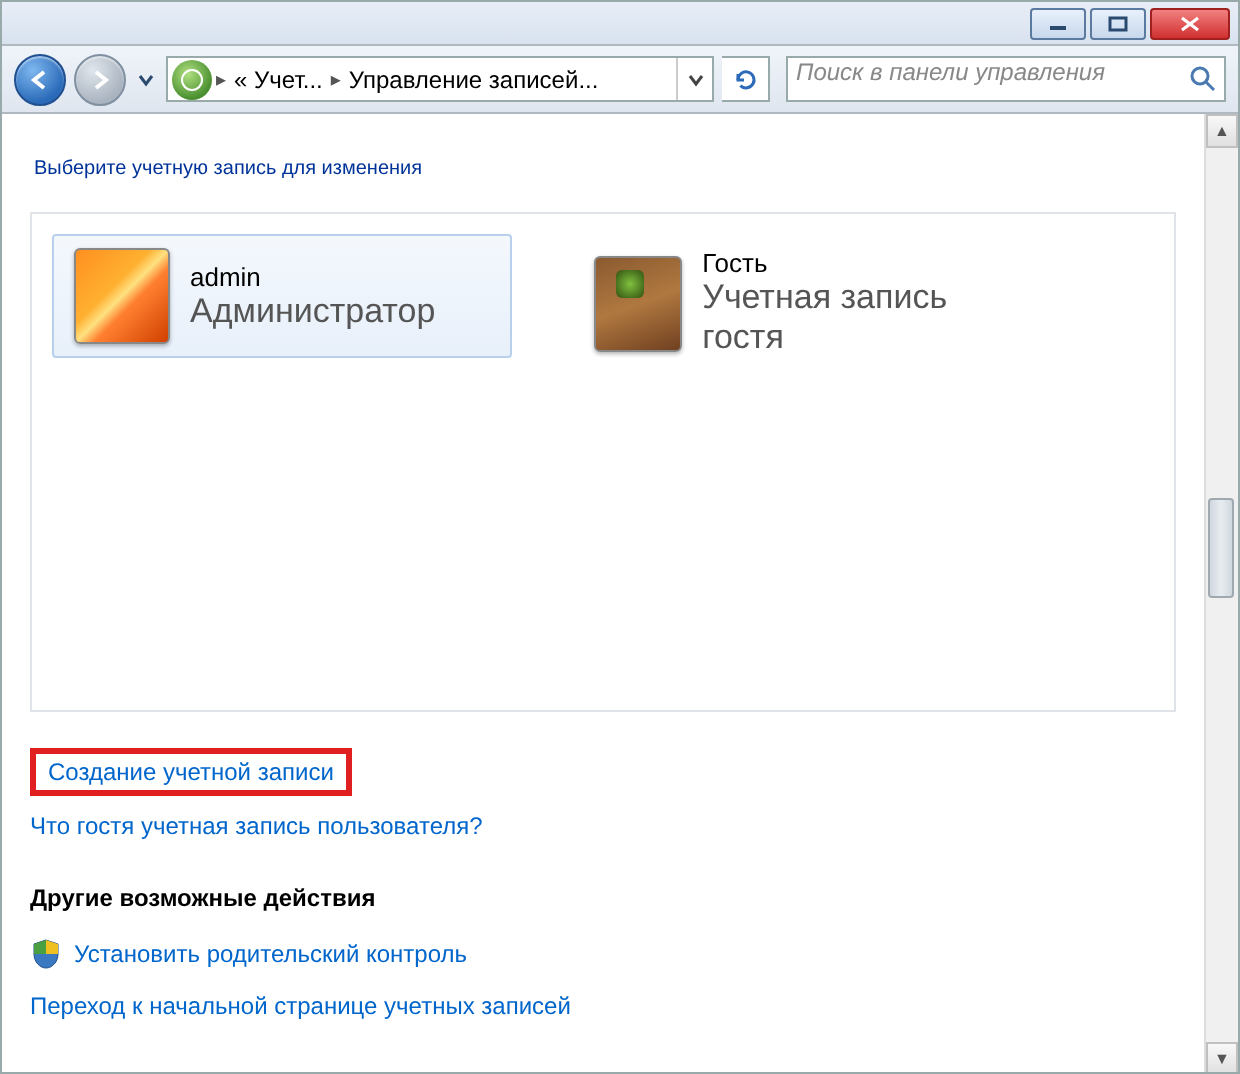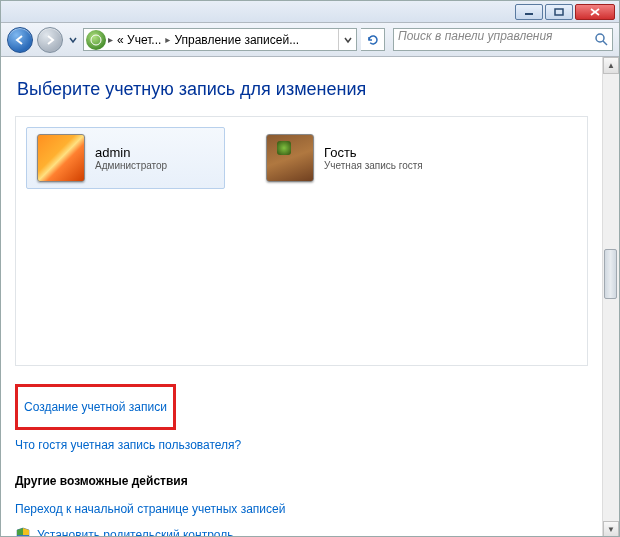--- a/index.html
+++ b/index.html
@@ -157,39 +157,39 @@
     font-size:8px; color:#555;
   }
   .scroll-thumb {
     position:absolute; top:40%; left:1px; width:13px; height:50px;
     background:linear-gradient(to right,#d0d8e0,#e8ecf0,#d0d8e0);
     border:1px solid #a0a8b0; border-radius:2px;
   }
   h2.instruction {
     color: #003399;
     font-weight: normal;
-    font-size: 18px;
+    font-size: 10px;
     margin: 8px 0 16px 2px;
   }
   .accounts {
     border: 1px solid #e0e4e8;
     height: 250px;
     padding: 10px;
     display:flex;
     gap: 30px;
     align-items:flex-start;
   }
   .account {
     display:flex;
     align-items:center;
     gap:10px;
     padding: 6px 10px;
     border: 1px solid transparent;
     border-radius:2px;
-    width: 199px;
+    width: 230px;
   }
   .account.selected {
     border-color: #b8d0ec;
     background: linear-gradient(to bottom, #f4f8fd, #e8f0fa);
   }
   .avatar {
     width: 48px; height:48px;
     border:1px solid #888;
     border-radius:3px;
     box-shadow: 0 1px 2px rgba(0,0,0,0.3);
@@ -201,32 +201,32 @@
   .avatar.guest {
     background: linear-gradient(160deg,#8a5a30 0%,#b07840 50%,#704020 100%);
     position:relative;
   }
   .avatar.guest::after{
     content:""; position:absolute; top:6px; left:10px; width:14px; height:14px;
     background:radial-gradient(circle,#80c040,#305010);
     border-radius:3px;
   }
   .acct-name { font-size:13px; color:#000; }
-  .acct-role { font-size:10px; color:#555; }
+  .acct-role { font-size:17px; color:#555; }
   .links { margin-top: 14px; }
   .link {
     color: #0066cc;
     font-size: 12px;
     display:inline-block;
     margin: 4px 0;
     cursor:pointer;
   }
   .highlighted {
     border: 3px solid #e02020;
-    padding: 13px 6px;
+    padding: 2px 6px;
   }
   .section-title {
     font-weight: bold;
     font-size: 12px;
     margin-top: 18px;
     margin-bottom: 10px;
     color:#000;
   }
   .action-row {
     display:flex; align-items:center; gap:6px;
@@ -336,34 +336,34 @@
     </div>
 
     <div class="links">
       <span class="link highlighted">Создание учетной записи</span><br>
       <span class="link">Что гостя учетная запись пользователя?</span>
     </div>
 
     <div class="section-title">Другие возможные действия</div>
 
     <div class="action-row">
-      <span class="link">Переход к начальной странице учетных записей</span>
-    </div>
-
-    <div class="action-row">
       <span class="shield-icon">
         <svg width="16" height="16">
             <path d="M8 1 L14 3 V8 C14 12 11 15 8 15 C5 15 2 12 2 8 V3 Z" fill="#3a78c0" stroke="#205090" stroke-width="0.5"></path>
             <path d="M8 1 L14 3 V8 L8 8 Z" fill="#f0c020"></path>
             <path d="M8 8 L2 8 V3 L8 1 Z" fill="#4aa040"></path>
           </svg>
       </span>
       <span class="link">Установить родительский контроль</span>
     </div>
 
+    <div class="action-row">
+      <span class="link">Переход к начальной странице учетных записей</span>
+    </div>
+
   </div>
 
   <div class="scrollbar">
     <div class="scroll-arrow">▲</div>
     <div class="scroll-thumb"></div>
     <div class="scroll-arrow" style="position:absolute;bottom:0;">▼</div>
   </div>
 </div>
 
 </body></html>

